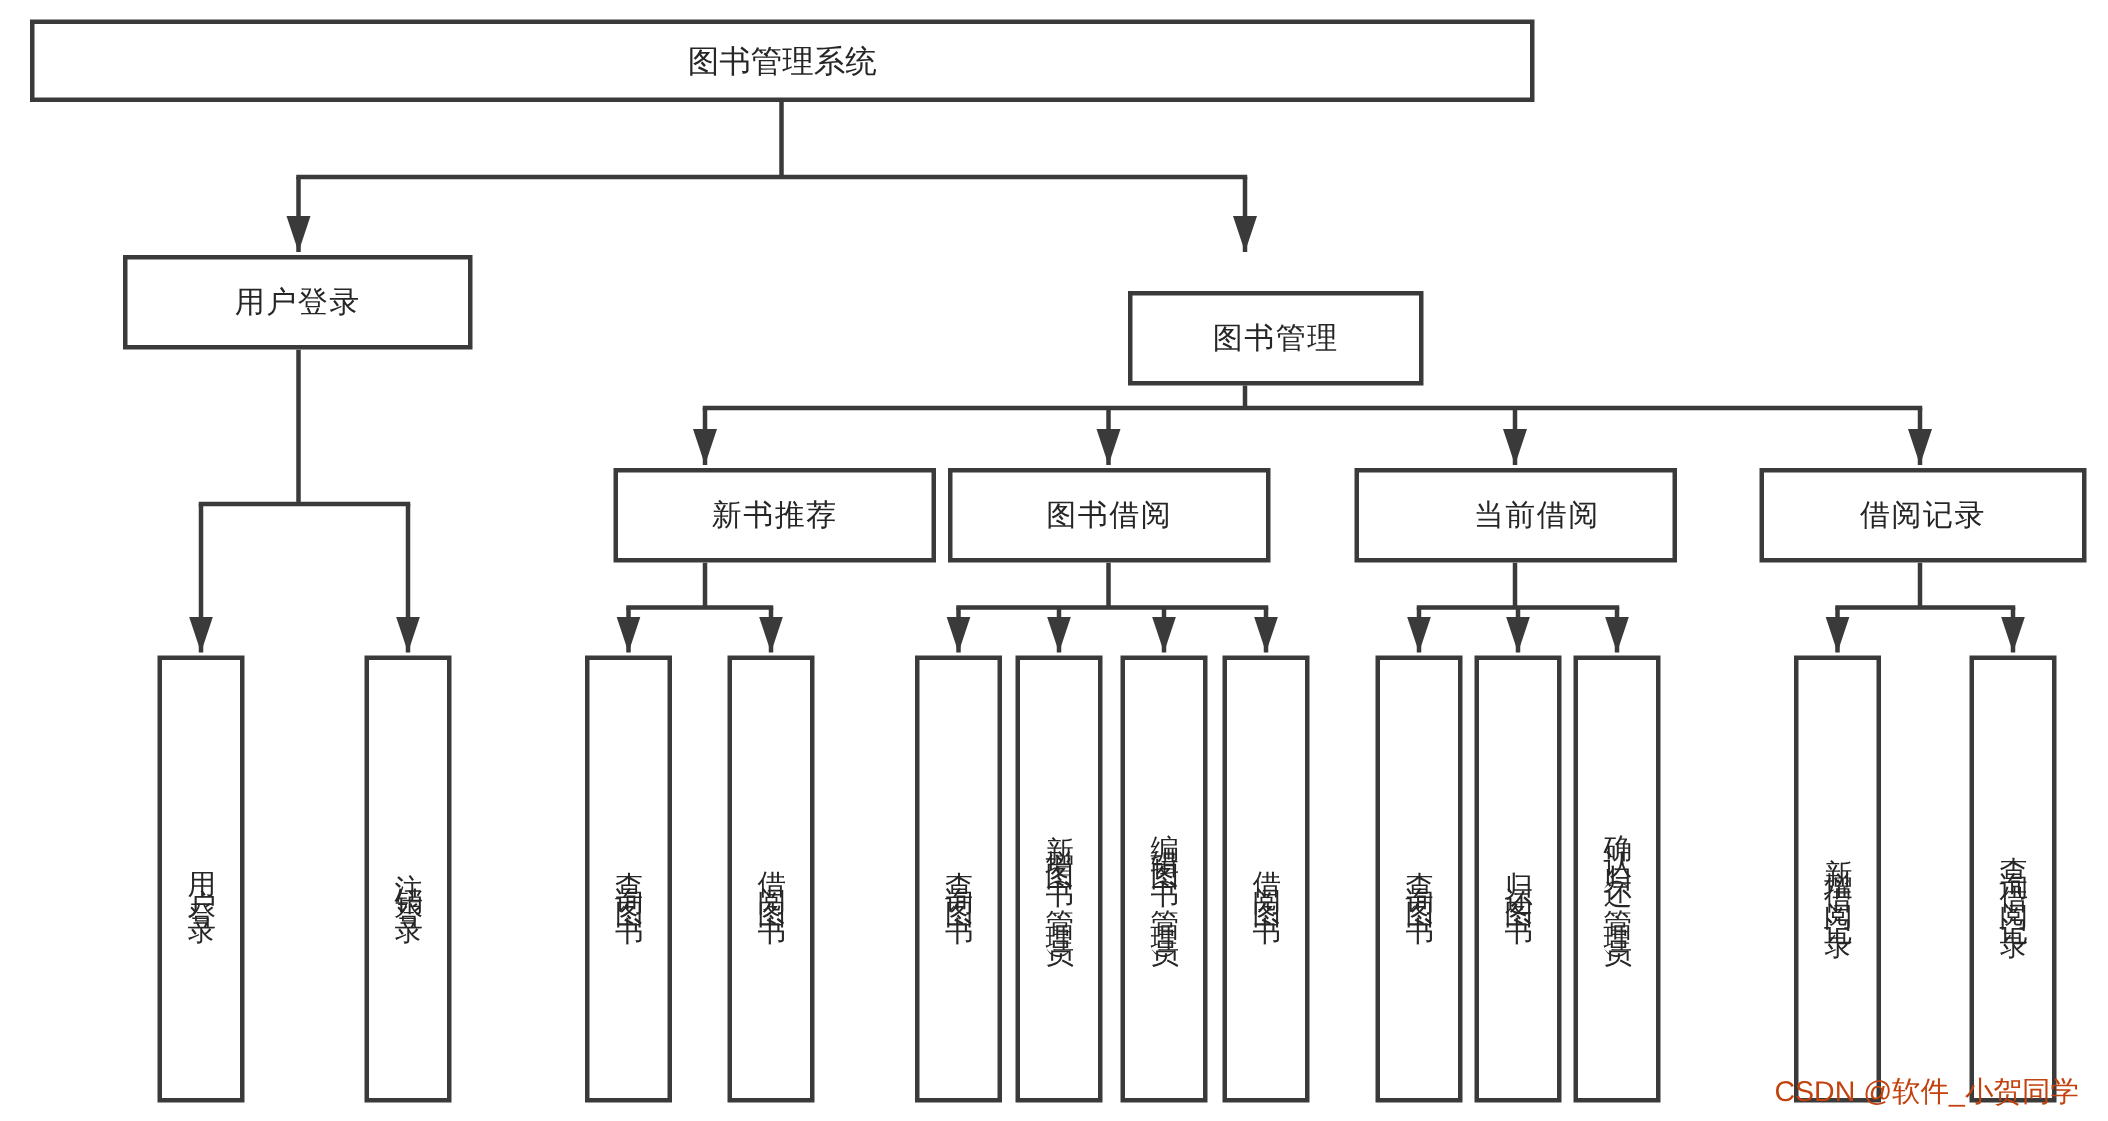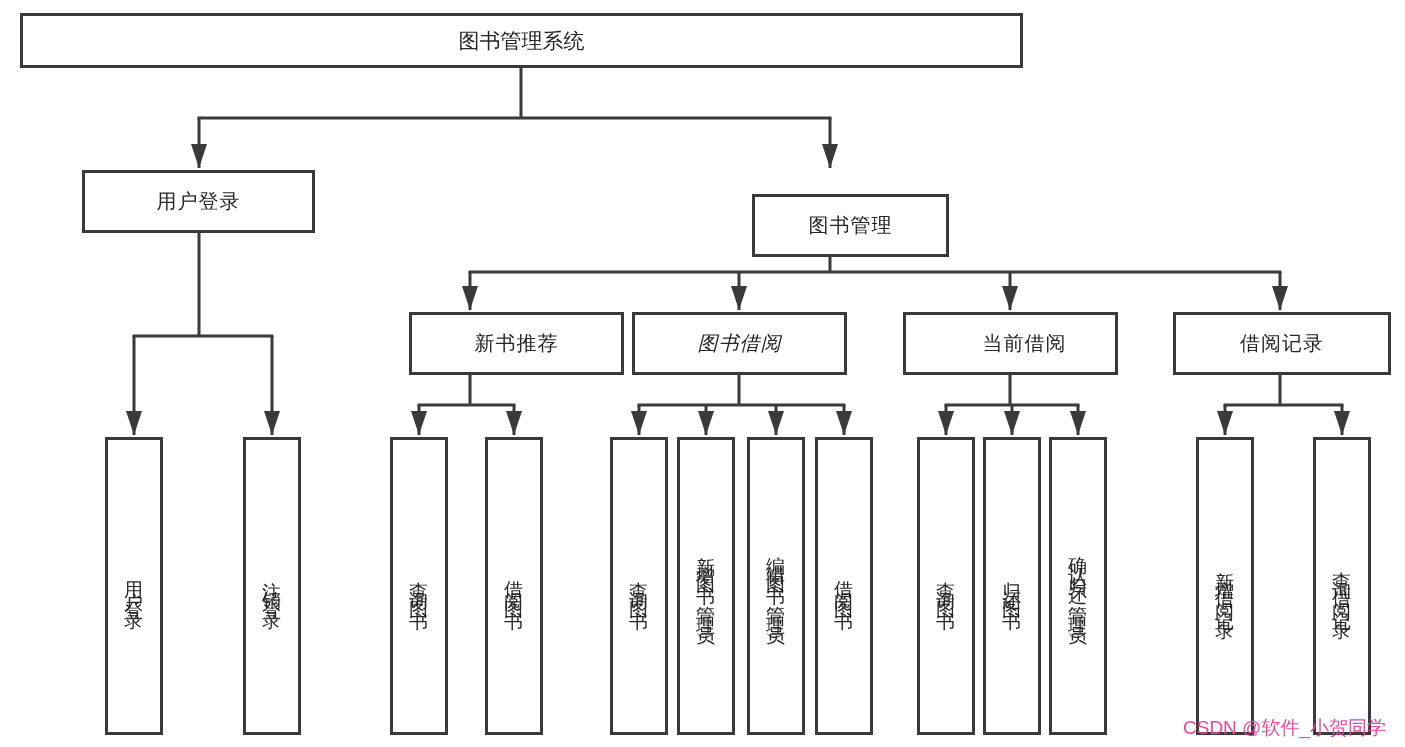--- a/index.html
+++ b/index.html
@@ -31,21 +31,21 @@
     letter-spacing:10px;
     line-height:1;
     white-space:nowrap;
     color:#262626;
   }
   .watermark{
     position:absolute;
     left:1183px;top:715px;
     width:215px;
     font-size:19px;
-    color:#ec4899;
+    color:#c2410c;
     white-space:nowrap;
     z-index:5;
   }
 </style>
 </head>
 <body>
 
 <div id="stage">
 
   <svg id="wires" viewBox="0 0 1405 747" xmlns="http://www.w3.org/2000/svg">
@@ -98,21 +98,21 @@
   <div class="node hbox" style="left:82px;top:170px;width:233px;">
     <span>用户登录</span>
   </div>
   <div class="node hbox" style="left:752px;top:170px;width:197px;margin-top:24px;">
     <span>图书管理</span>
   </div>
 
   <div class="node hbox" style="left:362px;top:312px;width:215px;margin-left:47px;">
     <span>新书推荐</span>
   </div>
-  <div class="node hbox" style="left:632px;top:312px;width:215px;font-style:italic;">
+  <div class="node hbox" style="left:632px;top:312px;width:215px;">
     <span>图书借阅</span>
   </div>
   <div class="node hbox" style="left:903px;top:312px;width:215px;padding-left:28px;">
     <span>当前借阅</span>
   </div>
   <div class="node hbox" style="left:1173px;top:312px;width:218px;">
     <span>借阅记录</span>
   </div>
 
   <div class="node vbox" style="left:105px;">

